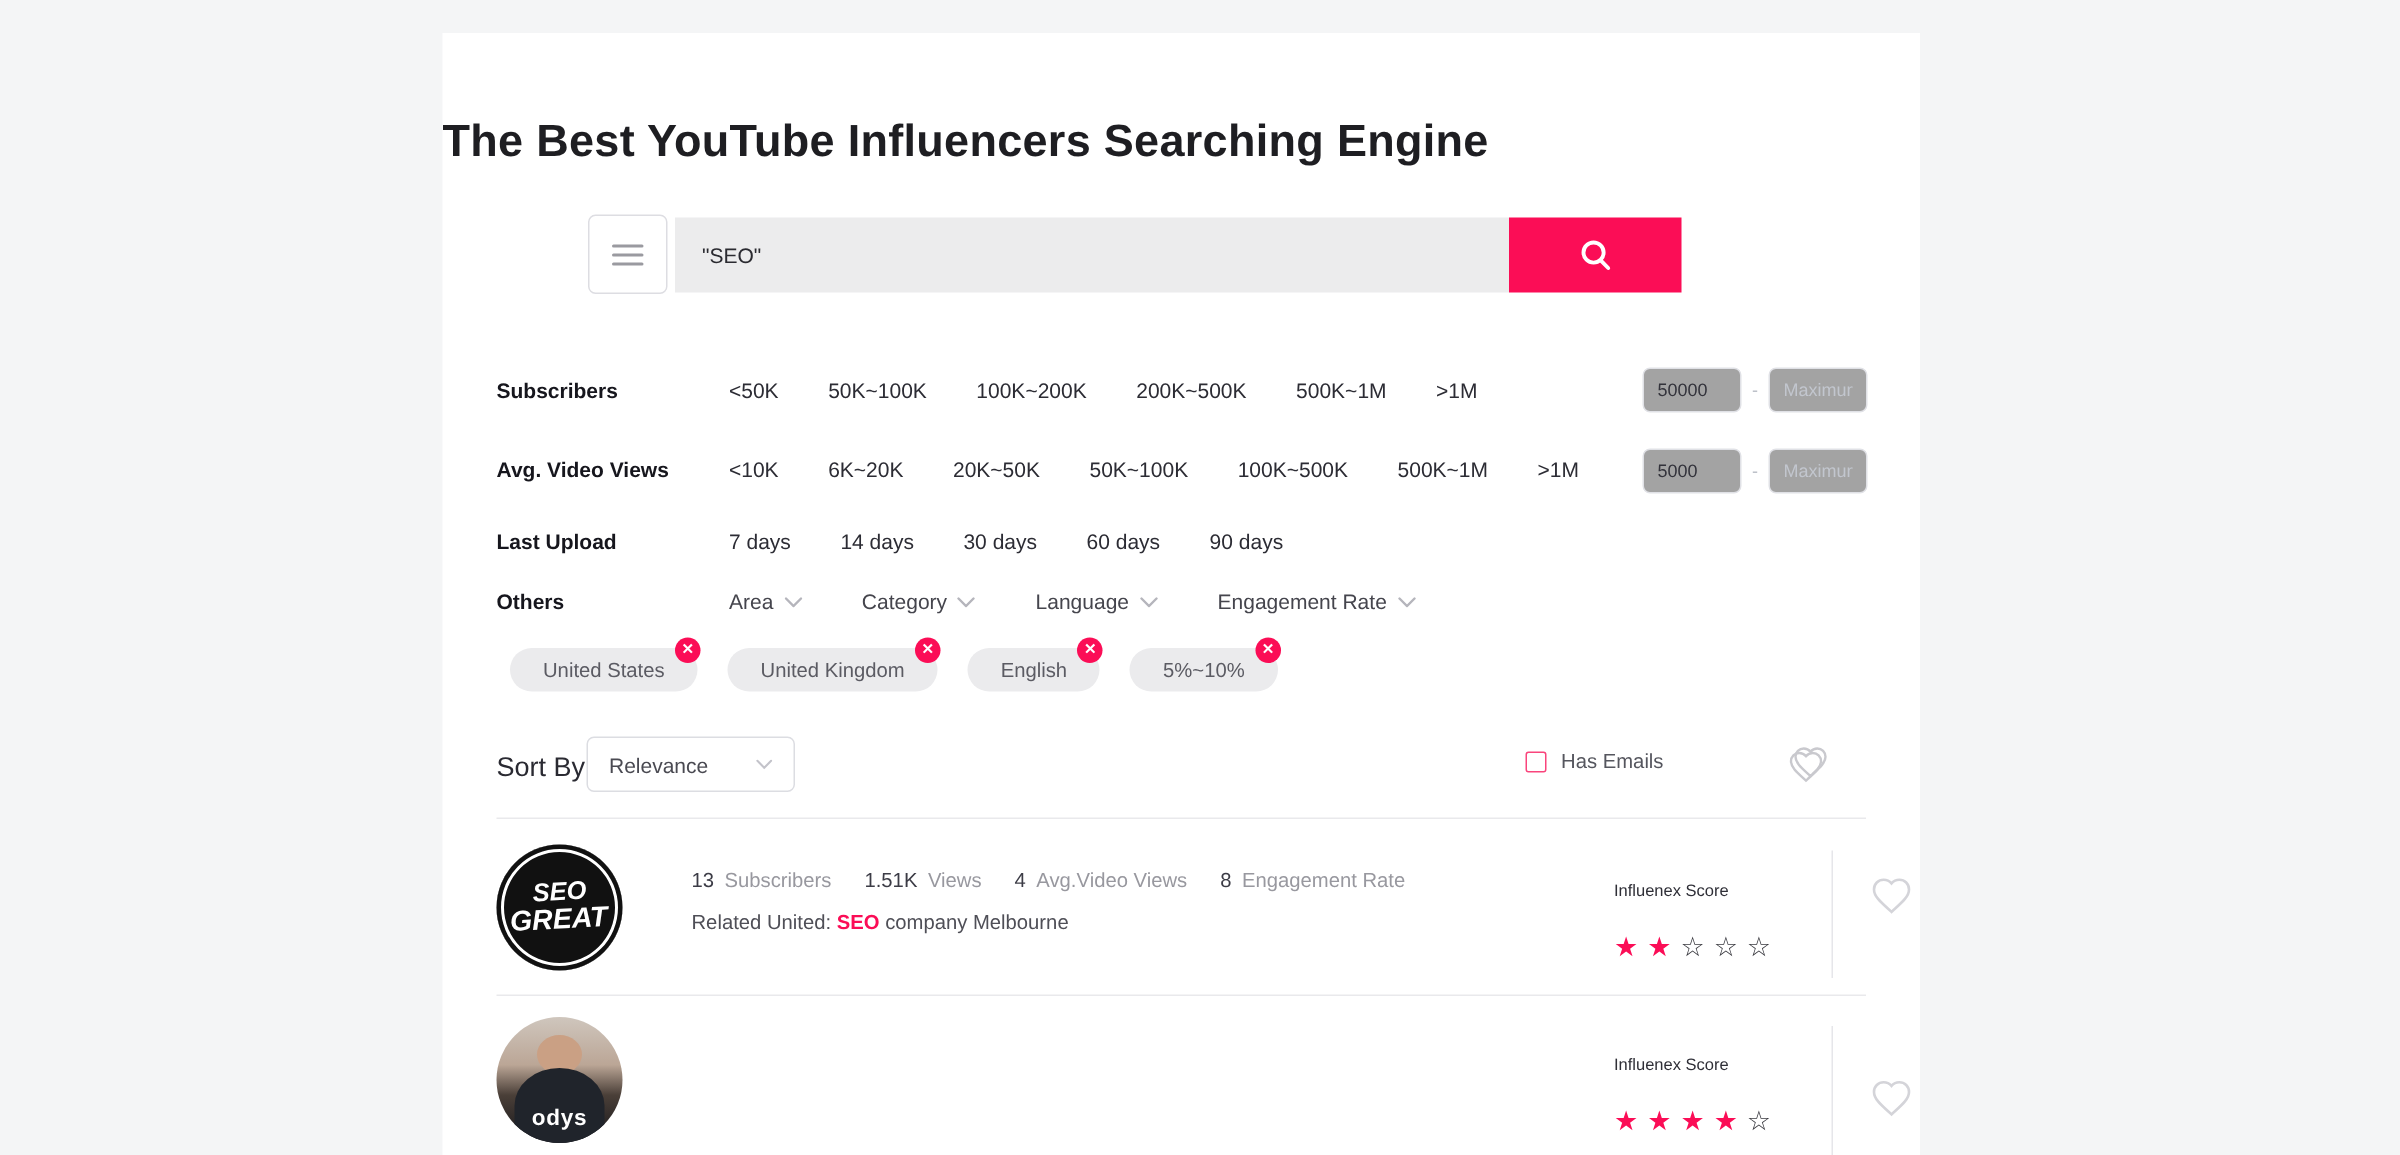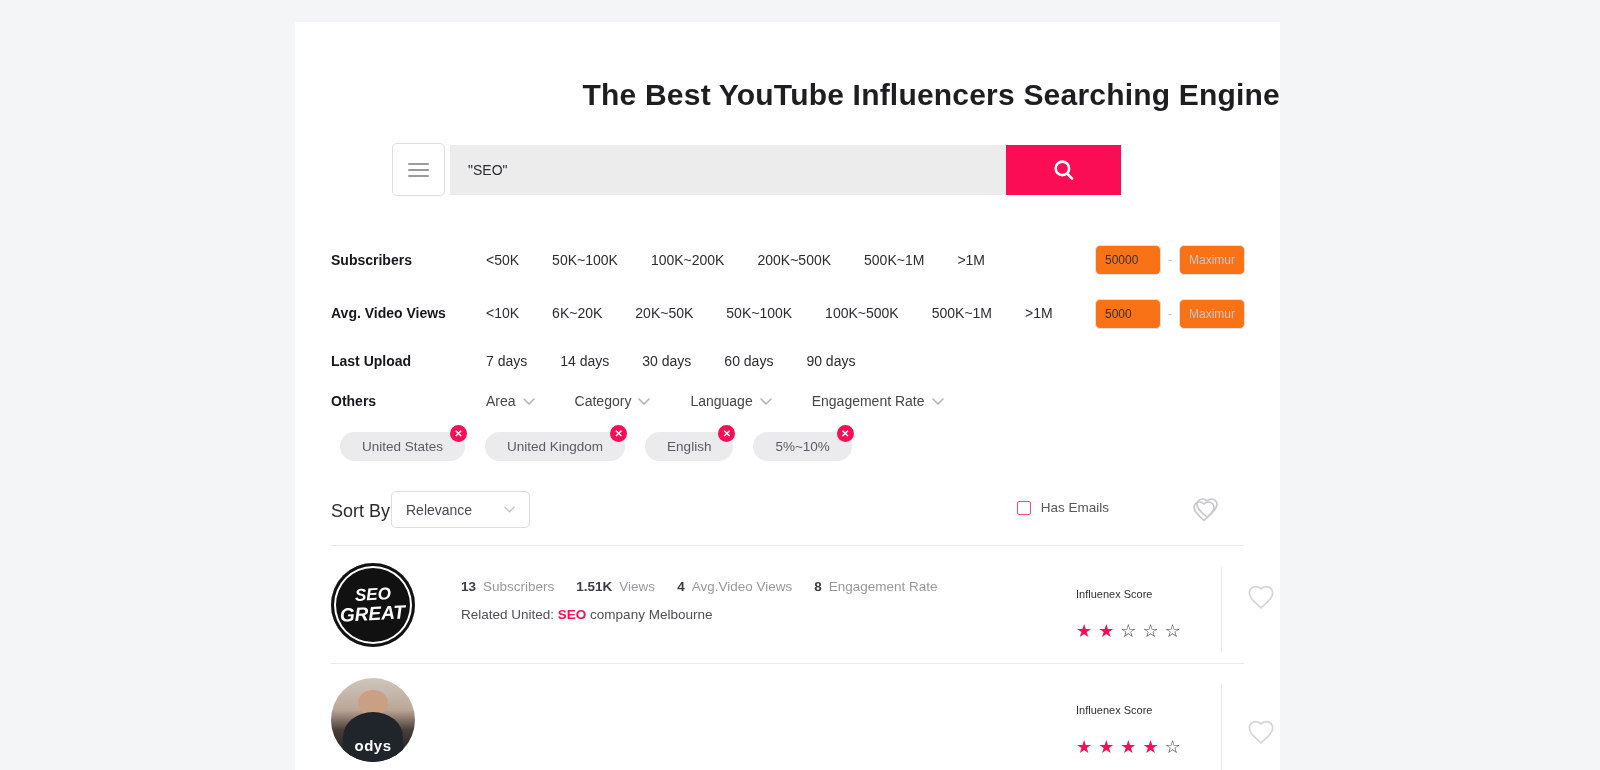--- a/index.html
+++ b/index.html
@@ -7,21 +7,21 @@
   body { background:#F4F5F6; font-family:"Liberation Sans", sans-serif; position:relative; }
 
   .content {
     position:absolute; left:295px; top:22px; width:985px; height:748px;
     background:#ffffff; overflow:hidden;
   }
 
   
   .page-title {
     position:absolute; top:56px; left:0; width:100%;
-    text-align:right; font-size:30px; font-weight:700; color:#1e1e22;
+    text-align:left; font-size:30px; font-weight:700; color:#1e1e22;
     letter-spacing:0.2px;
   }
 
   
   .search-row { position:absolute; left:97px; top:121px; display:flex; align-items:center; }
   .menu-btn {
     width:53px; height:53px; background:#fff; border:1px solid #dddde2; border-radius:5px;
     display:flex; flex-direction:column; justify-content:center; align-items:center; gap:4px;
     cursor:pointer; margin-right:5px;
   }
@@ -38,21 +38,21 @@
 
   
   .filter-row { position:absolute; left:36px; display:flex; align-items:center; }
   .filter-label { width:155px; font-size:14px; font-weight:700; color:#16161d; flex:none; }
   .opts { display:flex; align-items:center; }
   .opt { font-size:14px; color:#2c2c34; font-weight:500; margin-right:33px; cursor:pointer; white-space:nowrap; }
   .drops .opt { color:#45454d; font-weight:400; margin-right:40px; display:flex; align-items:center; gap:7px; }
 
   .range-box { position:absolute; display:flex; align-items:center; }
   .range-min, .range-max {
-    width:66px; height:30px; border:1px solid #e0e1e6; border-radius:5px; background:#f97316;
+    width:66px; height:30px; border:1px solid #e0e1e6; border-radius:5px; background:#a3a3a3;
     font-family:"Liberation Sans", sans-serif; font-size:12px; color:#33333b; padding:0 9px; outline:none;
   }
   .range-max::placeholder { color:#c2c6ce; }
   .range-dash { color:#b9bdc5; font-size:12px; margin:0 7px; }
 
   
   .tags-row { position:absolute; left:45px; top:410px; display:flex; gap:20px; }
   .tag {
     position:relative; background:#EBEBED; border-radius:15px; height:29px;
     display:flex; align-items:center; padding:0 22px;
@@ -94,21 +94,21 @@
   .avatar-seo .l2 { font-size:19px; transform:rotate(-3deg); }
   .avatar-odys { background:linear-gradient(180deg,#cfc6bd 0%,#bba696 38%,#4a3f38 62%,#16161a 100%); position:relative; }
   .avatar-odys .head { position:absolute; left:27px; top:12px; width:30px; height:26px; border-radius:50%; background:#caa084; }
   .avatar-odys .body { position:absolute; left:12px; top:34px; width:60px; height:50px; border-radius:50% 50% 0 0; background:#20242b; }
   .avatar-odys .brand { position:absolute; left:0; right:0; bottom:8px; text-align:center; color:#fff; font-weight:700; font-size:15px; letter-spacing:0.5px; }
 
   .card-main { margin-left:130px; }
   .card-name { font-size:19px; font-weight:700; color:#2b2b33; cursor:pointer; }
   .card-name .hl { color:#FB0D56; margin-right:7px; }
   .stats { display:flex; align-items:center; font-size:13.5px; white-space:nowrap; }
-  .stats .val { color:#3c3c46; font-weight:700; margin-right:7px; }
+  .stats .val { color:#3c3c46; font-weight:400; margin-right:7px; }
   .stats .lab { color:#98989f; margin-right:22px; font-weight:400; }
   .related { font-size:13.5px; color:#4f4f57; }
   .related .hl { color:#FB0D56; font-weight:700; }
 
   .score-block { position:absolute; left:745px; }
   .score-title { font-size:11px; color:#2f2f37; }
   .stars { display:flex; gap:6px; margin-top:22px; font-size:18px; line-height:1; }
   .star.filled { color:#FB0D56; }
   .star.empty  { color:#3a3a40; }
   .vdivider { position:absolute; left:890px; width:1px; background:#e6e6ea; }

